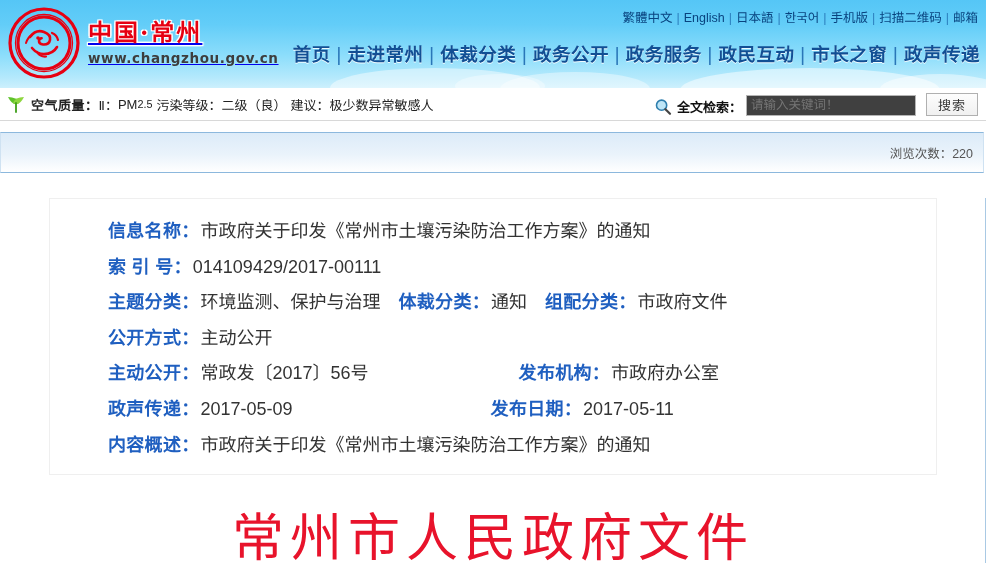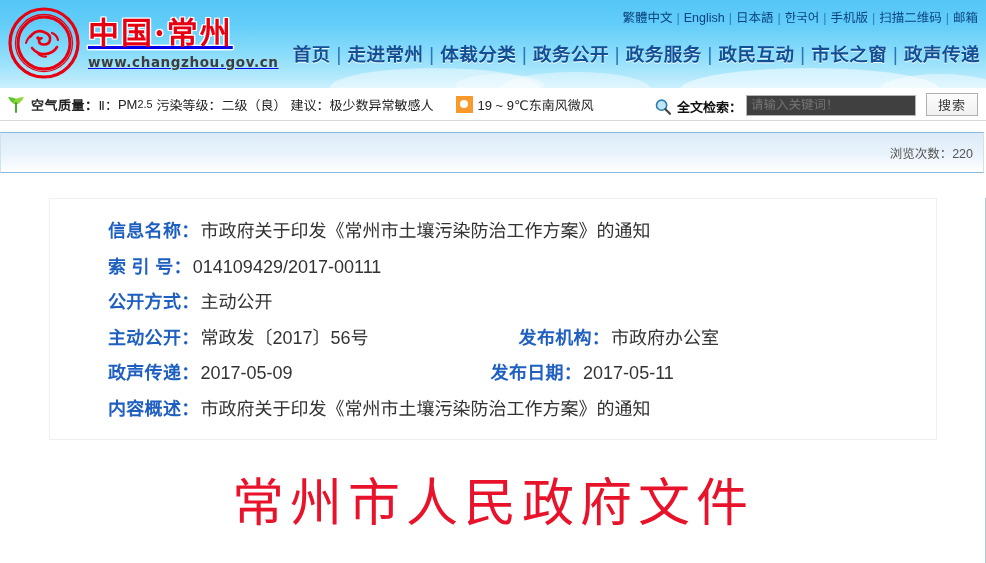--- a/index.html
+++ b/index.html
@@ -55,21 +55,21 @@
     position: relative;
   }
   .logo-text {
     margin-left: 8px;
     display: flex;
     flex-direction: column;
     justify-content: center;
   }
   .logo-cn {
     font-family: "DejaVu Serif", "Liberation Serif", serif;
-    font-size: 31px;
+    font-size: 24px;
     font-weight: bold;
     color: #e60012;
     letter-spacing: 2px;
     line-height: 1.1;
     text-shadow:
       -1.2px -1.2px 0 #fff, 1.2px -1.2px 0 #fff,
       -1.2px 1.2px 0 #fff, 1.2px 1.2px 0 #fff,
       0 0 2px #fff;
     white-space: nowrap;
   }
@@ -351,24 +351,20 @@
     <span class="aq-label">空气质量：</span>
     <span class="aq-text">Ⅱ：</span>
     <span class="aq-text">PM</span>
       <sub class="aq-text">2.5</sub>
     <span class="aq-text" style="margin-left:4px">污染等级：</span>
     <span class="aq-text">二级（良）</span>
     <span class="aq-text" style="margin-left:4px">建议：</span>
     <span class="aq-text">极少数异常敏感人</span>
   </div>
 
-  <div class="weather-wrap">
-    <span class="sun-icon"></span>
-    <span class="weather-text">19 ~ 9℃东南风微风</span>
-  </div>
 
   <div class="search-wrap">
     <span class="mag-icon">
       <svg width="18" height="18" viewBox="0 0 18 18" aria-hidden="true">
         <circle cx="7.6" cy="7.2" r="5.1" fill="#bfe6f7" stroke="#2f7fae" stroke-width="1.6"></circle>
         <path d="M11.4 11.2 L16 15.8" stroke="#444" stroke-width="2.2" stroke-linecap="round"></path>
       </svg>
     </span>
     <span class="search-label">全文检索：</span>
     <input class="search-input" type="text" placeholder="请输入关键词！" style="">
@@ -387,20 +383,28 @@
     <div class="info-row">
       <span class="lbl">信息名称：</span>
       <span class="val">市政府关于印发《常州市土壤污染防治工作方案》的通知</span>
     </div>
 
     <div class="info-row">
       <span class="lbl">索 引 号：</span>
       <span class="val">014109429/2017-00111</span>
     </div>
 
+    <div class="info-row">
+      <span class="lbl">主题分类：</span>
+      <span class="val">环境监测、保护与治理</span>
+      <span class="lbl" style="margin-left:18px">体裁分类：</span>
+      <span class="val">通知</span>
+      <span class="lbl" style="margin-left:18px">组配分类：</span>
+      <span class="val">市政府文件</span>
+    </div>
 
     <div class="info-row">
       <span class="lbl">公开方式：</span>
       <span class="val">主动公开</span>
     </div>
 
     <div class="info-row two-col">
       <span class="lbl">主动公开：</span>
       <span class="val">常政发〔2017〕56号</span>
       <span class="col-right">

